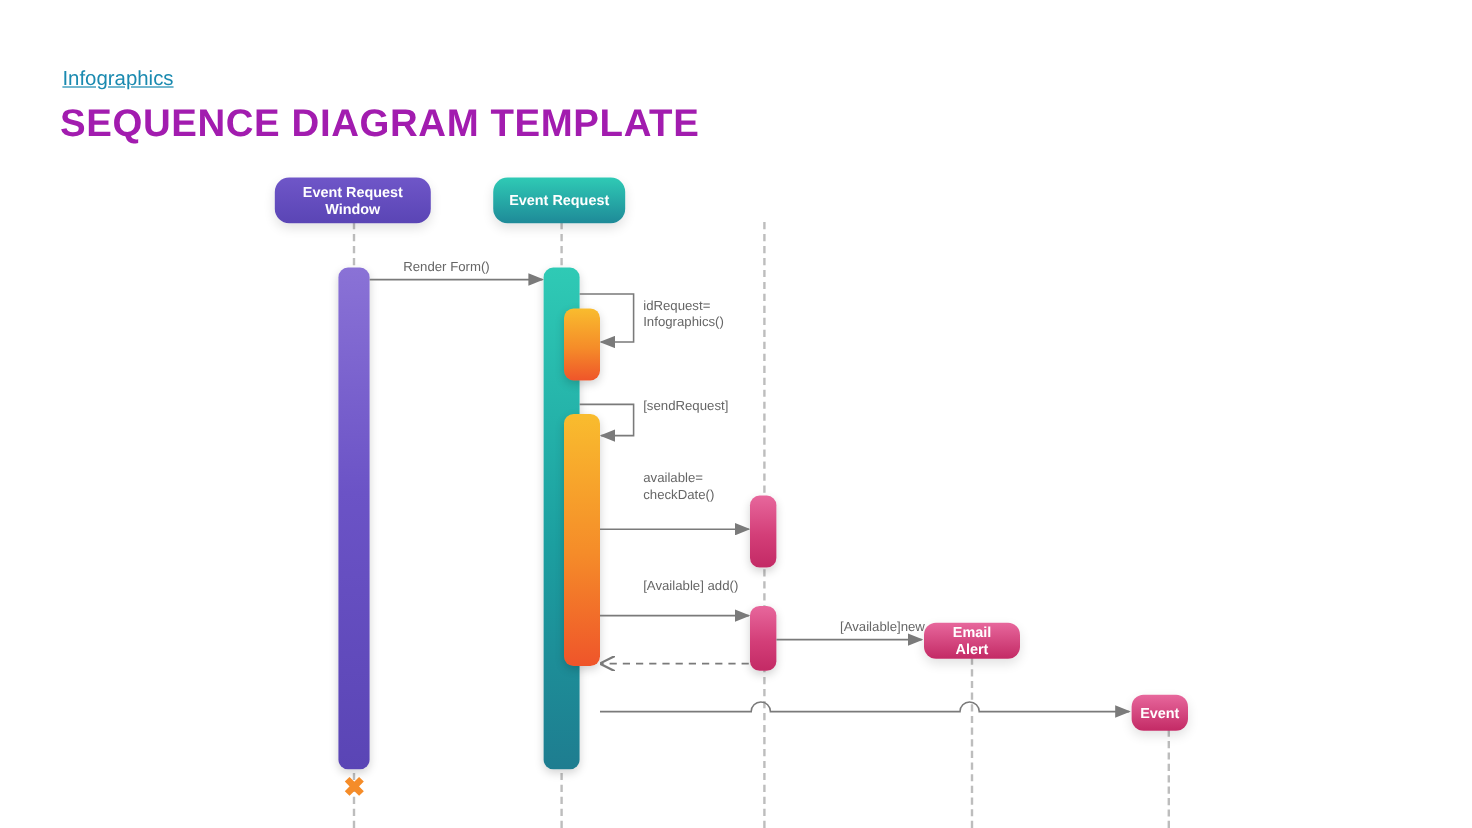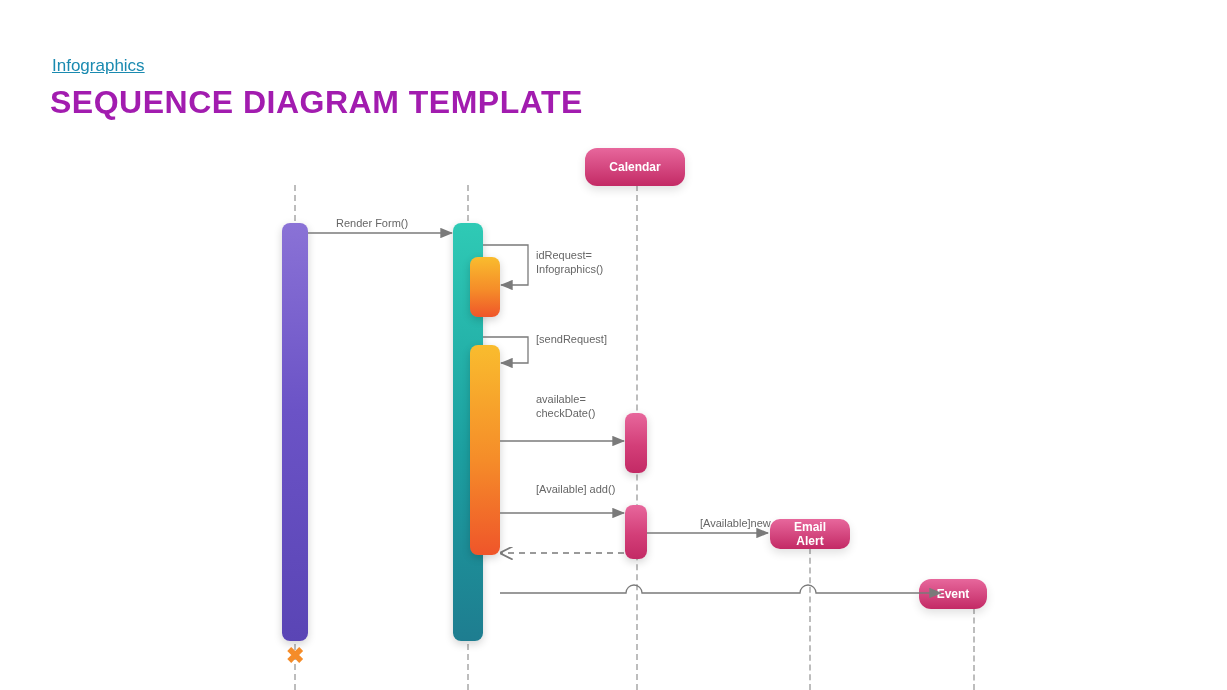--- a/index.html
+++ b/index.html
@@ -104,23 +104,24 @@
 <div class="title">SEQUENCE DIAGRAM TEMPLATE</div>
 
 <div class="diagram">
 
   <div class="lifeline" style="left:294px; top:40px; height:505px;"></div>
   <div class="lifeline" style="left:467px; top:40px; height:505px;"></div>
   <div class="lifeline" style="left:636px; top:40px; height:505px;"></div>
   <div class="lifeline" style="left:809px; top:403px; height:142px;"></div>
   <div class="lifeline" style="left:973px; top:463px; height:82px;"></div>
 
-  <div class="head" style="left:585px; top:3px; width:100px; background:linear-gradient(180deg,#e7679c,#c32a65);">Calendar</div>
+  <div class="head" style="left:229px; top:3px; width:130px; background:linear-gradient(180deg,#6f56c8,#5a45b5);">Event Request Window</div>
+  <div class="head" style="left:411px; top:3px; width:110px; background:linear-gradient(180deg,#2fcab5,#1e8a98);">Event  Request</div>
   <div class="head small" style="left:770px; top:374px; width:80px; background:linear-gradient(180deg,#e7679c,#c32a65);">Email Alert</div>
-  <div class="head small" style="left:919px; top:434px; width:68px; background:linear-gradient(180deg,#e7679c,#c32a65);border-radius:12px;">Event</div>
+  <div class="head small" style="left:943px; top:434px; width:47px; background:linear-gradient(180deg,#e7679c,#c32a65);">Event</div>
 
   <div class="bar bar-purple" style="left:282px; top:78px; width:26px; height:418px;"></div>
   <div class="bar bar-teal" style="left:453px; top:78px; width:30px; height:418px;"></div>
   <div class="bar bar-orange" style="left:470px; top:112px; width:30px; height:60px;"></div>
   <div class="bar bar-orange" style="left:470px; top:200px; width:30px; height:210px;"></div>
   <div class="bar bar-pink" style="left:625px; top:268px; width:22px; height:60px;"></div>
   <div class="bar bar-pink" style="left:625px; top:360px; width:22px; height:54px;"></div>
 
   <div class="xmark" style="left:286px; top:500px;">✖</div>
 

